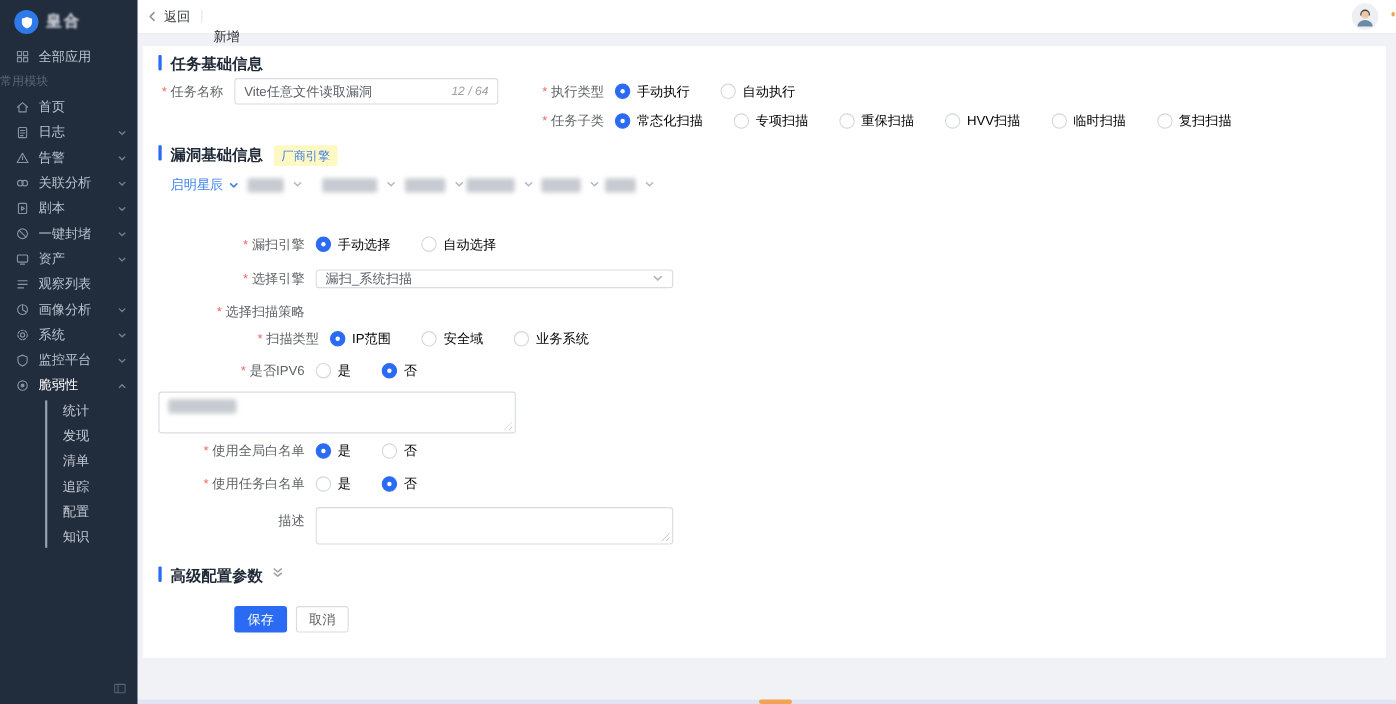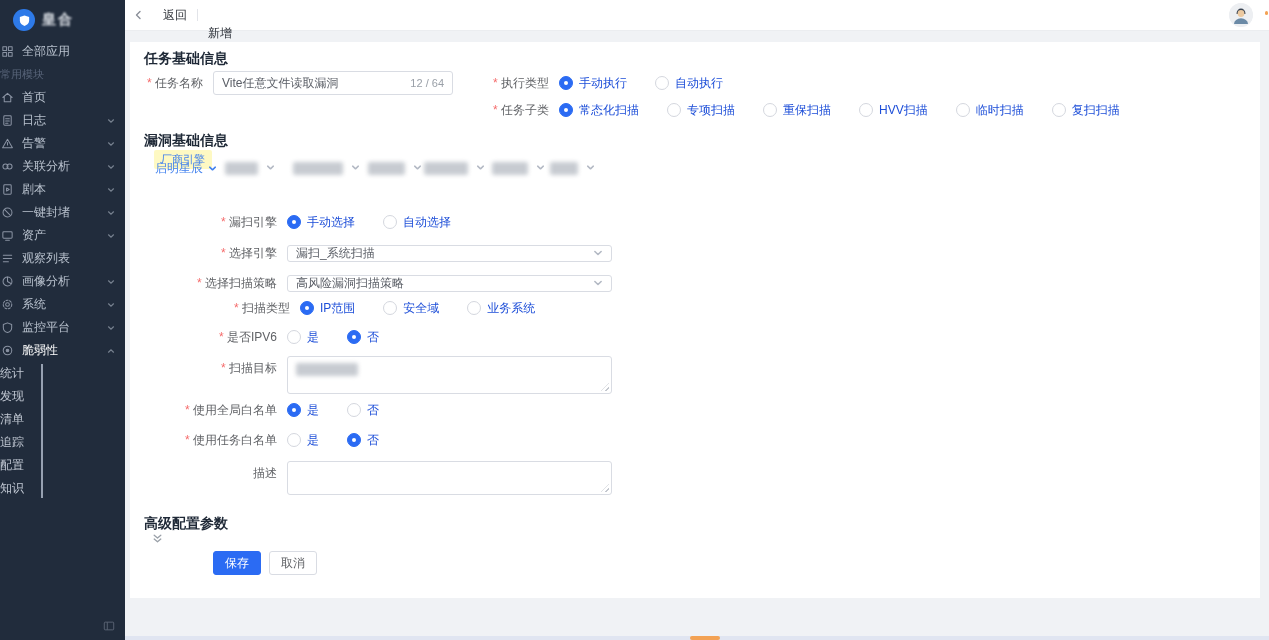--- a/index.html
+++ b/index.html
@@ -4,63 +4,63 @@
 <style>
   html,body{margin:0;padding:0;background:#e9ebf0;font-family:"Liberation Sans","DejaVu Sans",sans-serif;}
   .stage{position:relative;width:1269px;height:640px;overflow:hidden;background:#f0f2f5;font-size:12px;color:#606266;}
 
   
   .sidebar{position:absolute;left:0;top:0;bottom:0;width:125px;background:#212c3c;color:#bac3cf;z-index:5;}
   .logo{display:flex;align-items:center;gap:7px;height:40px;padding-left:13px;}
   .logo-badge{width:22px;height:22px;border-radius:50%;background:#2e7ae8;display:flex;align-items:center;justify-content:center;}
   .brand{color:#dfe3e9;font-size:14px;font-weight:bold;letter-spacing:2px;filter:blur(1px);}
   .menu{display:flex;flex-direction:column;}
-  .mi{display:flex;align-items:center;height:23px;cursor:pointer;}
+  .mi{display:flex;align-items:center;height:23px;padding-left:13px;cursor:pointer;}
   .mi .ic{width:14px;height:14px;margin-right:8px;display:flex;align-items:center;justify-content:center;}
   .mi .ic svg{stroke:#8a93a3;fill:none;stroke-width:1.1;stroke-linecap:round;stroke-linejoin:round;}
   .mi .ml{flex:1;white-space:nowrap;overflow:hidden;}
   .mi .chev{margin-right:10px;display:flex;}
   .mi .chev svg{stroke:#77818f;fill:none;stroke-width:1.2;stroke-linecap:round;}
   .mi.active .ml{color:#fff;font-family:Liberation Serif, serif;}
   .msec{height:23px;line-height:23px;color:#59657a;font-size:11px;}
   .submenu{position:relative;}
   .submenu .vline{position:absolute;left:41px;top:2px;bottom:2px;width:2px;background:#97a1b1;}
-  .smi{height:23px;line-height:23px;cursor:pointer;color:#c2c9d4;}
+  .smi{height:23px;line-height:23px;padding-left:57px;cursor:pointer;color:#c2c9d4;}
   .collapse{position:absolute;right:10px;bottom:8px;opacity:.55;cursor:pointer;display:flex;}
   .collapse svg{stroke:#8a93a3;fill:none;stroke-width:1.1;}
 
   
   .topbar{position:absolute;left:125px;right:0;top:0;height:30px;background:#fff;border-bottom:1px solid #ebedf0;display:flex;align-items:center;z-index:4;}
-  .back{display:flex;align-items:center;gap:21px;margin-left:9px;color:#33373d;cursor:pointer;}
+  .back{display:flex;align-items:center;gap:7px;margin-left:9px;color:#33373d;cursor:pointer;}
   .back svg{stroke:#8a8f99;fill:none;stroke-width:1.4;stroke-linecap:round;stroke-linejoin:round;}
   .vdiv{width:1px;height:12px;background:#e2e4e9;margin:0 10px;}
   .ptitle{color:#262b33;margin-top:36px;}
   .avatar{position:absolute;right:16px;top:3px;width:24px;height:24px;border-radius:50%;background:#edeff2;overflow:hidden;cursor:pointer;}
   .edge-dot{position:absolute;right:1px;top:11px;width:3px;height:4px;border-radius:2px;background:#f3a254;}
 
   
   .card{position:absolute;left:130px;top:42px;width:1130px;height:556px;background:#fff;}
-  .sh{position:absolute;left:14px;display:flex;align-items:flex-start;height:16px;font-size:14px;font-weight:bold;color:#1f2937;flex-direction:column;}
+  .sh{position:absolute;left:14px;display:flex;align-items:flex-start;height:16px;font-size:14px;font-weight:bold;color:#1f2937;}
   .sh .bar{width:3px;height:14px;background:#2b6bf3;margin-right:8px;border-radius:1px;}
   .tag{margin-left:10px;font-size:11px;font-weight:normal;color:#4080ee;background:#fef9c3;padding:2px 7px;border-radius:2px;filter:blur(.4px);}
   .xicon{margin-left:8px;display:flex;}
   .xicon svg{stroke:#9aa0a8;fill:none;stroke-width:1.2;stroke-linecap:round;stroke-linejoin:round;}
 
   .r{position:absolute;display:flex;align-items:center;height:24px;}
   .r.top{align-items:flex-start;}
   .lab{text-align:right;padding-right:10px;white-space:nowrap;color:#606266;box-sizing:border-box;line-height:24px;}
   .lab.req::before{content:"* ";color:#f56c6c;}
   .lab1{width:69px;}
   .lab2{width:143px;}
 
   .inp{position:relative;width:240px;height:24px;border:1px solid #d9dce3;border-radius:3px;background:#fff;display:flex;align-items:center;padding:0 8px;box-sizing:border-box;}
   .inp input{border:none;outline:none;flex:1;min-width:0;font:inherit;color:#5a5e66;background:transparent;padding:0;}
-  .count{color:#9aa0a8;font-size:11px;margin-left:6px;white-space:nowrap;}
-
-  .radio{display:inline-flex;align-items:center;margin-right:28px;cursor:pointer;color:#1d4ed8;}
+  .count{color:#9aa0a8;font-size:11px;margin-left:6px;white-space:nowrap;font-style:italic;}
+
+  .radio{display:inline-flex;align-items:center;margin-right:28px;cursor:pointer;color:#000000;}
   .radio .dot{position:relative;width:14px;height:14px;box-sizing:border-box;border:1px solid #d4d7de;border-radius:50%;background:#fff;margin-right:6px;flex:none;}
   .radio.checked .dot{background:#2b6bf3;border-color:#2b6bf3;}
   .radio.checked .dot::after{content:"";position:absolute;left:4px;top:4px;width:4px;height:4px;background:#fff;border-radius:50%;}
 
   .select{width:325px;height:17px;border:1px solid #d9dce3;border-radius:3px;background:#fff;display:flex;align-items:center;justify-content:space-between;padding:0 8px;box-sizing:border-box;cursor:pointer;color:#5a5e66;}
   .select svg,.vchev svg{stroke:#b3b9c4;fill:none;stroke-width:1.3;stroke-linecap:round;stroke-linejoin:round;}
 
   .ta{position:relative;width:325px;border:1px solid #d9dce3;border-radius:3px;background:#fff;box-sizing:border-box;}
   .ta textarea{width:100%;height:100%;border:none;outline:none;resize:none;font:inherit;color:#5a5e66;padding:5px 8px;box-sizing:border-box;background:transparent;}
   .grip{position:absolute;right:2px;bottom:2px;width:8px;height:8px;background:repeating-linear-gradient(-45deg,transparent 0 2px,#c4c8cf 2px 3px);clip-path:polygon(100% 0,100% 100%,0 100%);}
@@ -423,26 +423,20 @@
         <span class="select">
           <span>漏扫_系统扫描</span>
           <svg width="10" height="10" viewBox="0 0 8 8">
               <path d="M1.5 2.8 L4 5.2 L6.5 2.8"></path>
             </svg>
         </span>
       </div>
 
       <div class="r" style="left:14px;top:229px">
         <span class="lab lab2 req">选择扫描策略</span>
-        <span class="select">
-          <span>高风险漏洞扫描策略</span>
-          <svg width="10" height="10" viewBox="0 0 8 8">
-              <path d="M1.5 2.8 L4 5.2 L6.5 2.8"></path>
-            </svg>
-        </span>
       </div>
 
       <div class="r" style="left:27px;top:254px">
         <span class="lab lab2 req">扫描类型</span>
         <span class="radio checked">
             <i class="dot"></i>
             <span>IP范围</span>
           </span>
         <span class="radio">
             <i class="dot"></i>
@@ -460,21 +454,20 @@
             <i class="dot"></i>
             <span>是</span>
           </span>
         <span class="radio checked">
             <i class="dot"></i>
             <span>否</span>
           </span>
       </div>
 
       <div class="r top" style="left:14px;top:314px">
-        <span class="lab lab2 req">扫描目标</span>
         <span class="ta" style="height:38px">
           <textarea style=""></textarea>
           <i class="blur" style="position:absolute;left:8px;top:6px;width:62px"></i>
           <i class="grip"></i>
         </span>
       </div>
 
       <div class="r" style="left:14px;top:356px">
         <span class="lab lab2 req">使用全局白名单</span>
         <span class="radio checked">

